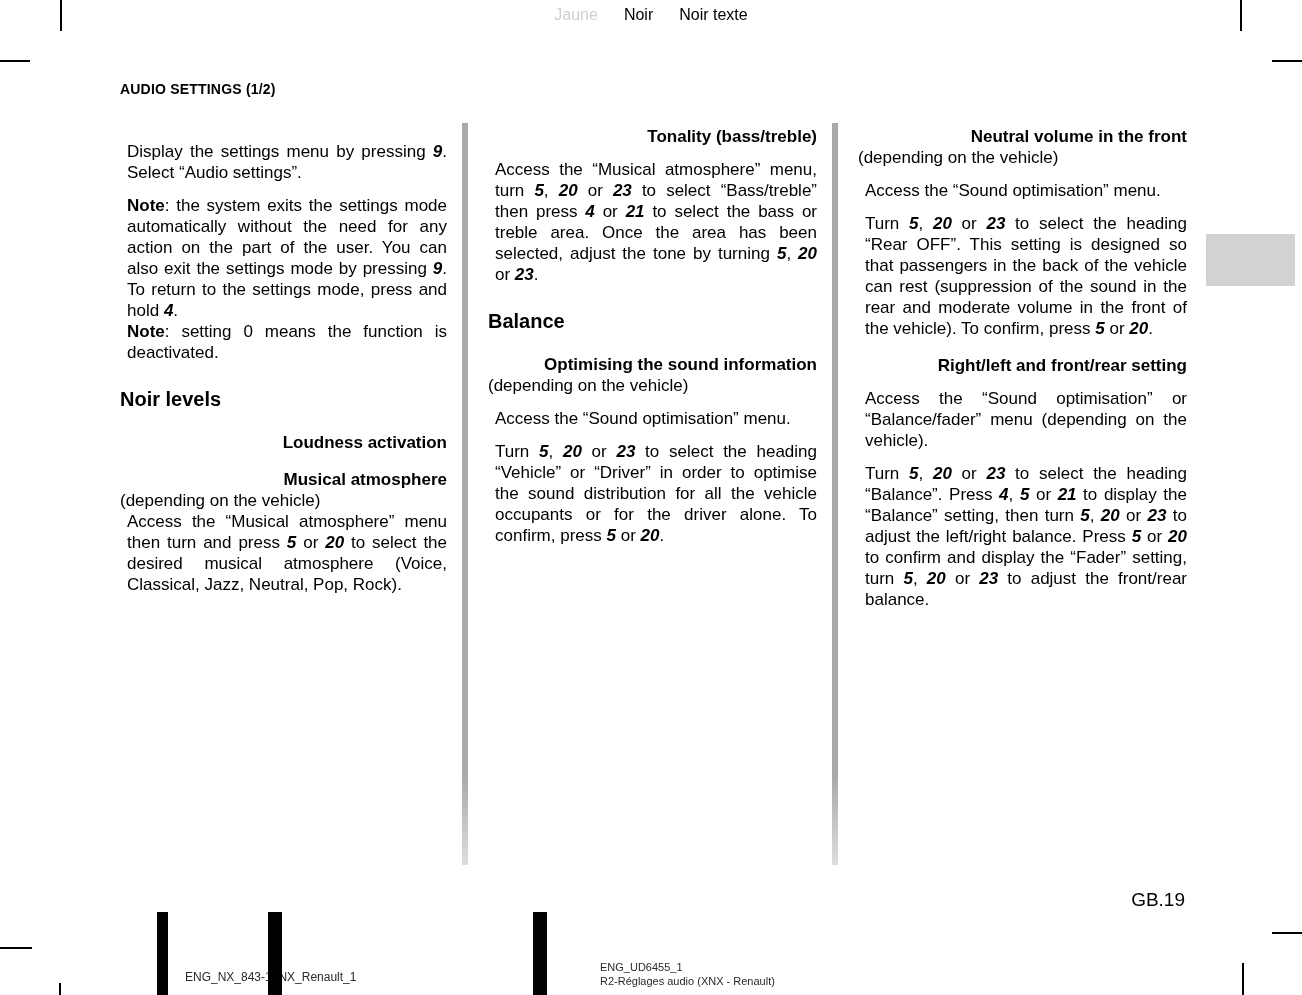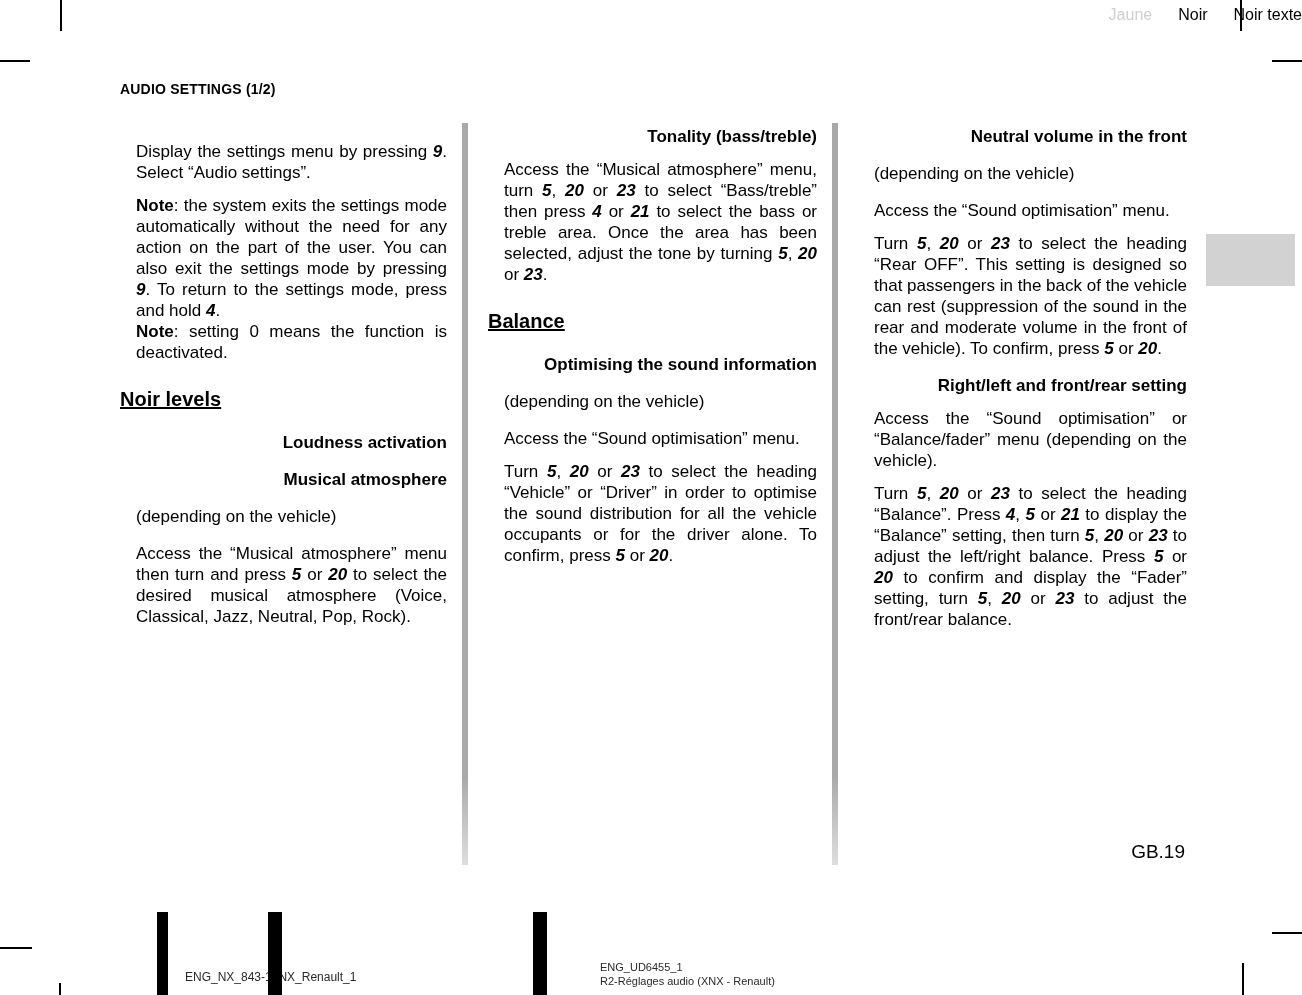--- a/index.html
+++ b/index.html
@@ -8,21 +8,21 @@
     position: relative;
     background: #ffffff;
     font-family: "Liberation Sans", "DejaVu Sans", sans-serif;
     color: #000;
     overflow: hidden;
   }
 
   
   .proof-header {
     position: absolute; left: 0; right: 0; top: 4px;
-    display: flex; justify-content: flex-end; gap: 26px;
+    display: flex; justify-content: center; gap: 26px;
     font-size: 16px; line-height: 22px;
   }
   .proof-header .muted { color: #cfcfcf; }
 
   
   .mark { position: absolute; background: #000; z-index: 3; }
 
   
   .page-title {
     position: absolute; left: 120px; top: 81px;
@@ -32,52 +32,52 @@
   
   .col {
     position: absolute;
     font-size: 17px; line-height: 21px;
     text-align: justify;
   }
   .col-1 { left: 120px; top: 141px; width: 327px; }
   .col-2 { left: 488px; top: 126px; width: 329px; }
   .col-3 { left: 858px; top: 126px; width: 329px; }
 
-  .col .para { margin: 12px 0 0 16px; }
+  .col .para { margin: 12px 0 0 7px; }
   .col .para.tight { margin-top: 0; }
   .col .h2 {
     margin: 26px 0 22px 0;
-    font-size: 20px; font-weight: bold; text-align: left; text-decoration: underline;
+    font-size: 20px; font-weight: bold; text-align: left;
   }
   .col .h3 {
     margin: 16px 0 0 0;
     font-weight: bold; text-align: right;
   }
   .col > :first-child { margin-top: 0; }
-  .col .sub { margin: 16px; text-align: left; }
+  .col .sub { margin: 0; text-align: left; }
   .col b { font-weight: bold; }
   .col b.bi { font-style: italic; }
 
   
   .divider {
     position: absolute; top: 123px; width: 6px; height: 742px;
     background: linear-gradient(180deg, #a9a9a9 0%, #a9a9a9 88%, #dedede 100%);
   }
   .divider.d1 { left: 462px; }
   .divider.d2 { left: 832px; }
 
   
   .side-tab {
     position: absolute; left: 1206px; top: 234px;
     width: 89px; height: 52px; background: #d2d2d2;
   }
 
   
   .page-number {
-    position: absolute; right: 117px; top: 841px;
+    position: absolute; right: 117px; top: 889px;
     font-size: 19px;
   }
   .footer-ref-left {
     position: absolute; left: 185px; top: 970px;
     font-size: 12px; color: #2a2a2a; z-index: 1; white-space: nowrap;
   }
   .footer-ref-center {
     position: absolute; left: 600px; top: 960px; width: 380px;
     text-align: left; font-size: 11px; line-height: 14px;
     color: #2a2a2a; z-index: 1;

